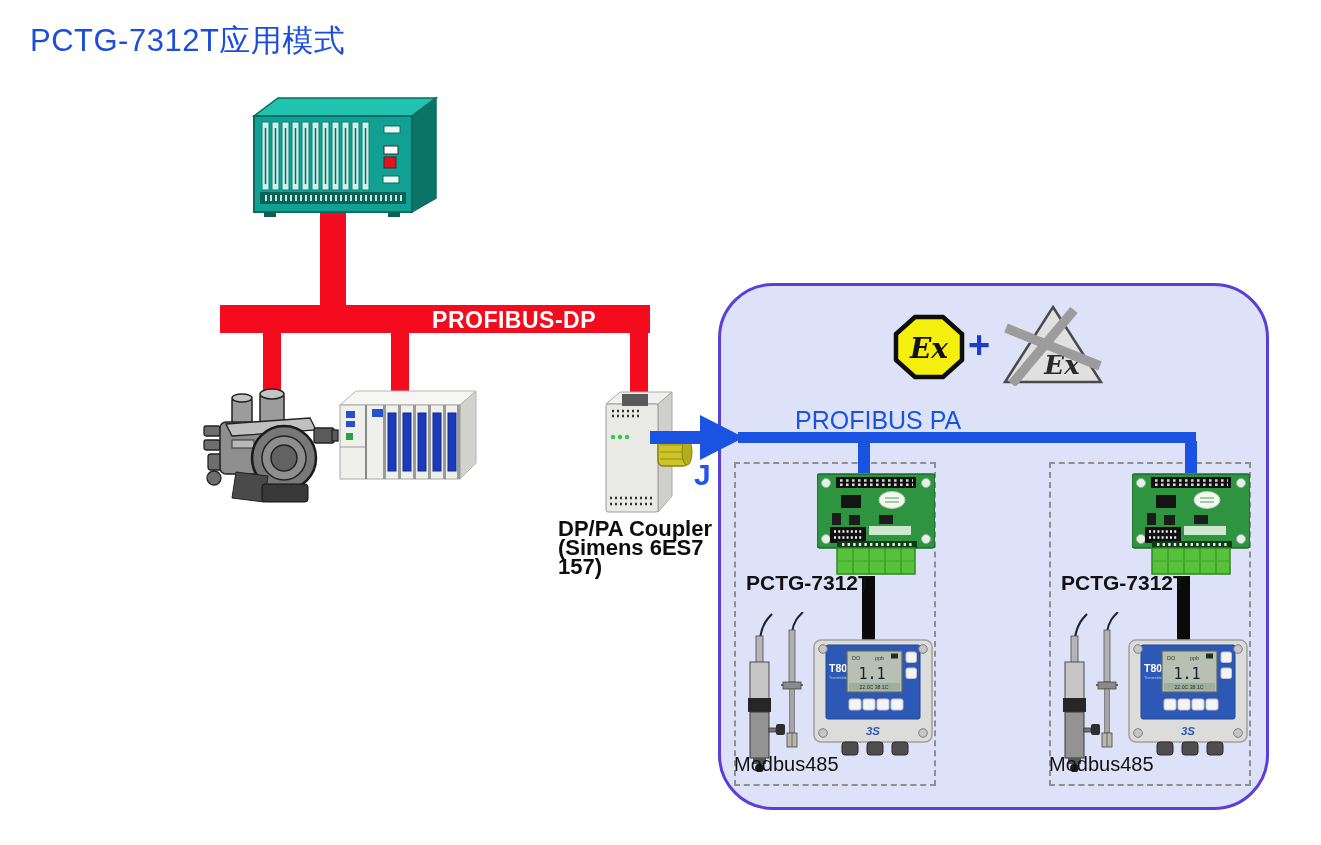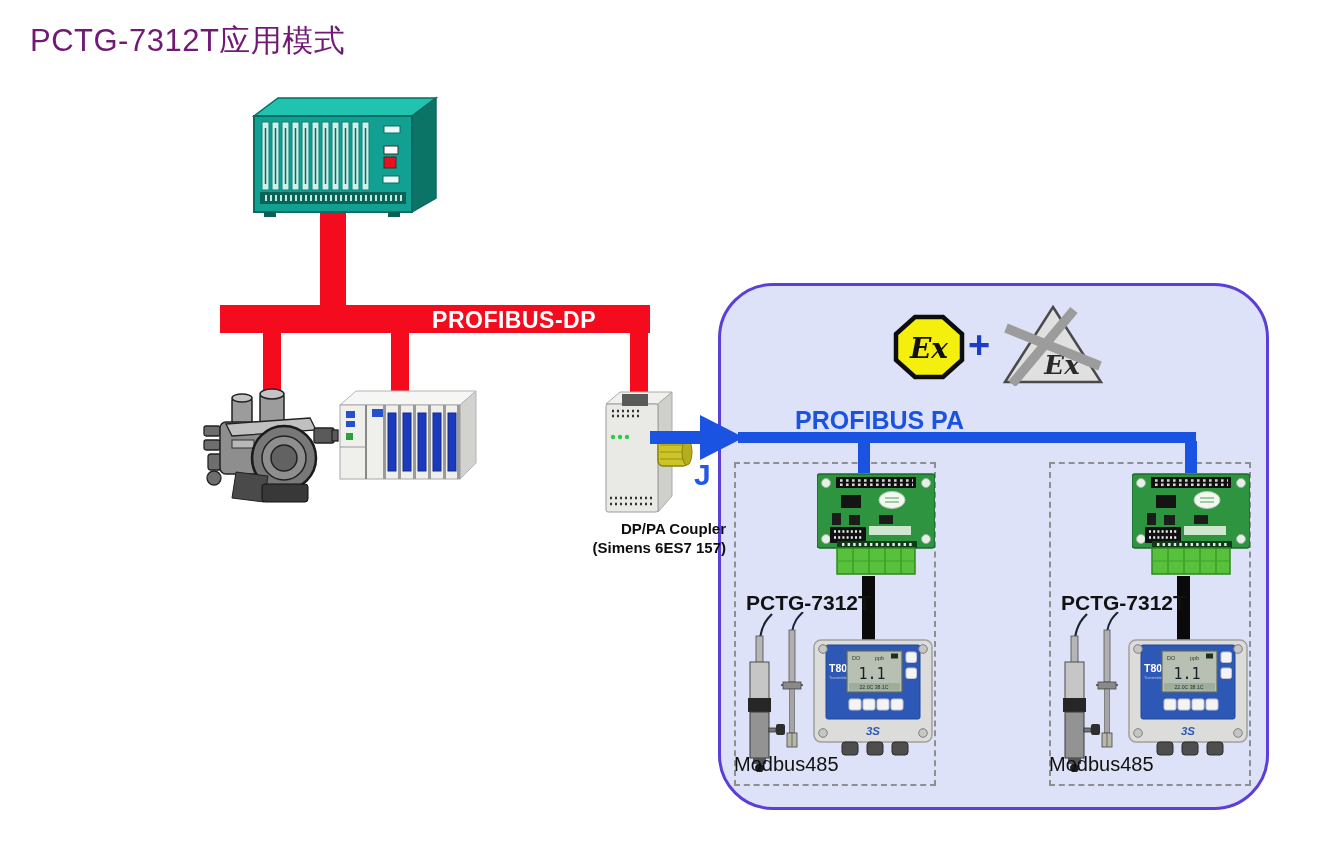--- a/index.html
+++ b/index.html
@@ -1,34 +1,34 @@
 <!DOCTYPE html>
 <html><head>
 <meta charset="utf-8">
 <style>
   html,body{margin:0;padding:0;background:#fff;}
   #canvas{position:relative;width:1321px;height:845px;background:#fff;overflow:hidden;
           font-family:"Liberation Sans",sans-serif;}
   .abs{position:absolute;}
   .red{background:#F40B1E;}
   .blue{background:#1A52E2;}
-  #title{left:30px;top:20px;font-size:31px;color:#701a75;letter-spacing:.5px;}
+  #title{left:30px;top:20px;font-size:31px;color:#1d4ed8;letter-spacing:.5px;}
   #dp-label{left:366px;top:307px;width:230px;text-align:right;color:#fff;
             font-weight:bold;font-size:23px;letter-spacing:.5px;z-index:6;}
   #zone{left:718px;top:283px;width:551px;height:527px;background:#DDE2F8;
         border:3px solid #5B3FD8;border-radius:55px;z-index:1;box-sizing:border-box;}
   .dashed-box{width:202px;height:324px;border:2px dashed #8F8F8F;z-index:2;box-sizing:border-box;}
-  #pa-label{left:795px;top:406px;font-size:25px;font-weight:bold;color:#1A52E2;z-index:5;}
+  #pa-label{left:795px;top:406px;font-size:25px;font-weight:normal;color:#1A52E2;z-index:5;}
   #pa-line{left:738px;top:432px;width:458px;height:11px;z-index:4;}
   .pa-drop{width:12px;height:32px;top:441px;z-index:4;}
-  .pctg-label{top:571px;font-size:21px;font-weight:bold;color:#111;z-index:6;margin-top:20px;}
+  .pctg-label{top:571px;font-size:21px;font-weight:bold;color:#111;z-index:6;}
   .modbus-label{top:753px;width:202px;text-align:left;font-size:20px;color:#111;z-index:6;}
   .cable{width:13px;height:74px;top:576px;background:#0a0a0a;z-index:4;}
-  #coupler-caption{left:558px;top:519px;width:168px;text-align:right;color:#0d0d0d;
-                   font-weight:bold;font-size:15px;line-height:19px;z-index:6;}
+  #coupler-caption{left:558px;top:519px;width:168px;text-align:left;color:#0d0d0d;
+                   font-weight:bold;font-size:22px;line-height:19px;z-index:6;}
   #j-glyph{left:694px;top:458px;font-size:30px;font-weight:bold;color:#2457E8;z-index:6;}
   #plus-glyph{left:968px;top:324px;font-size:38px;font-weight:bold;color:#1A3FC4;z-index:5;}
   .exfont{font-family:"DejaVu Serif",serif;font-style:italic;font-weight:bold;}
   svg{display:block;}
 </style>
 </head>
 <body>
 
 <div id="canvas">
 

